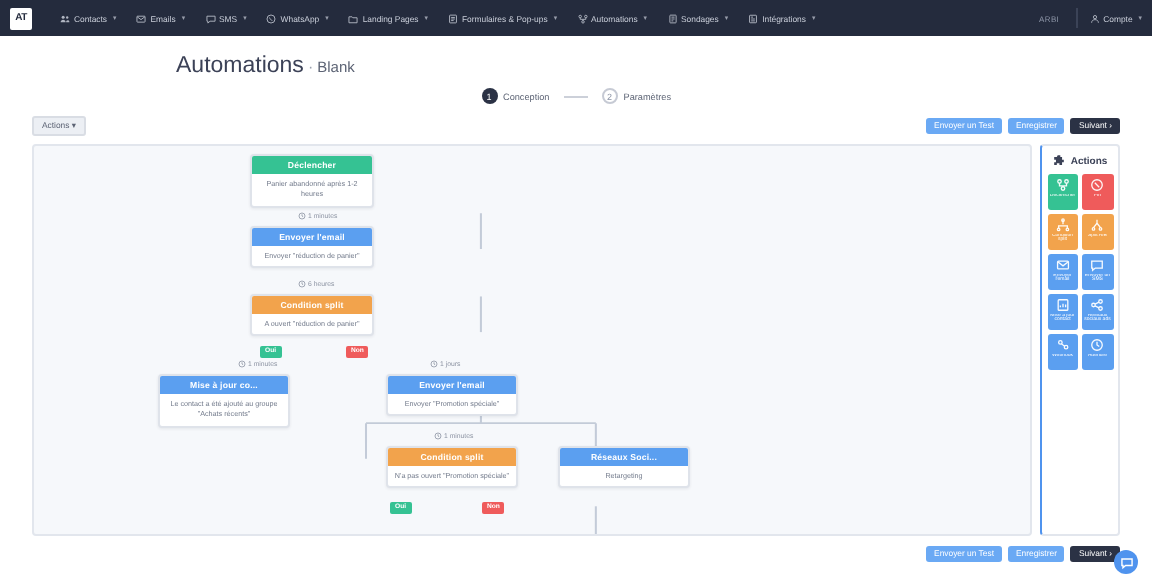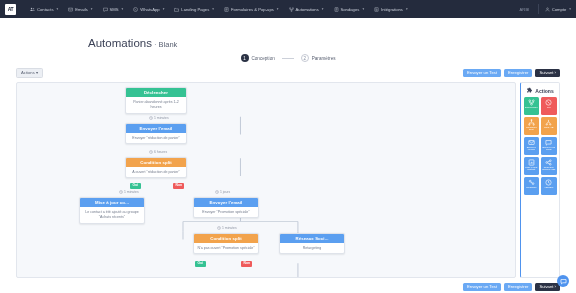--- a/index.html
+++ b/index.html
@@ -30,21 +30,21 @@
   }
   .nav-ic { width:5px; height:5px; flex:none; opacity:.85; }
   .nav-ic svg { width:5px; height:5px; display:block; }
   .caret { font-size:3.4px; opacity:.7; margin-left:1px; }
   .nav-right { margin-left:auto; display:flex; align-items:center; }
   .nav-brand { color:#8b93a5; font-size:4px; padding-right:8px; letter-spacing:.2px;}
   .nav-sep { width:1px; height:10px; background:#3b4357; }
   .acct { display:flex; align-items:center; gap:2px; color:#c9ced9; font-size:4.2px; padding-left:6px;}
 
   
-  .page-head { padding: 19px 0 0 88px; }
+  .page-head { padding: 9px 0 0 88px; }
   .title { font-size:11.5px; color:#3c4257; font-weight:400; }
   .title .dot { color:#9aa0ad; font-size:8px; margin:0 2px; }
   .title .sub { font-size:7.5px; color:#5c6374; }
 
   
   .steps { display:flex; align-items:center; justify-content:center; gap:7px; margin-top:5px; }
   .step { display:flex; align-items:center; gap:3px; }
   .step-num {
     width:8px;height:8px;border-radius:50%;
     display:flex;align-items:center;justify-content:center;

